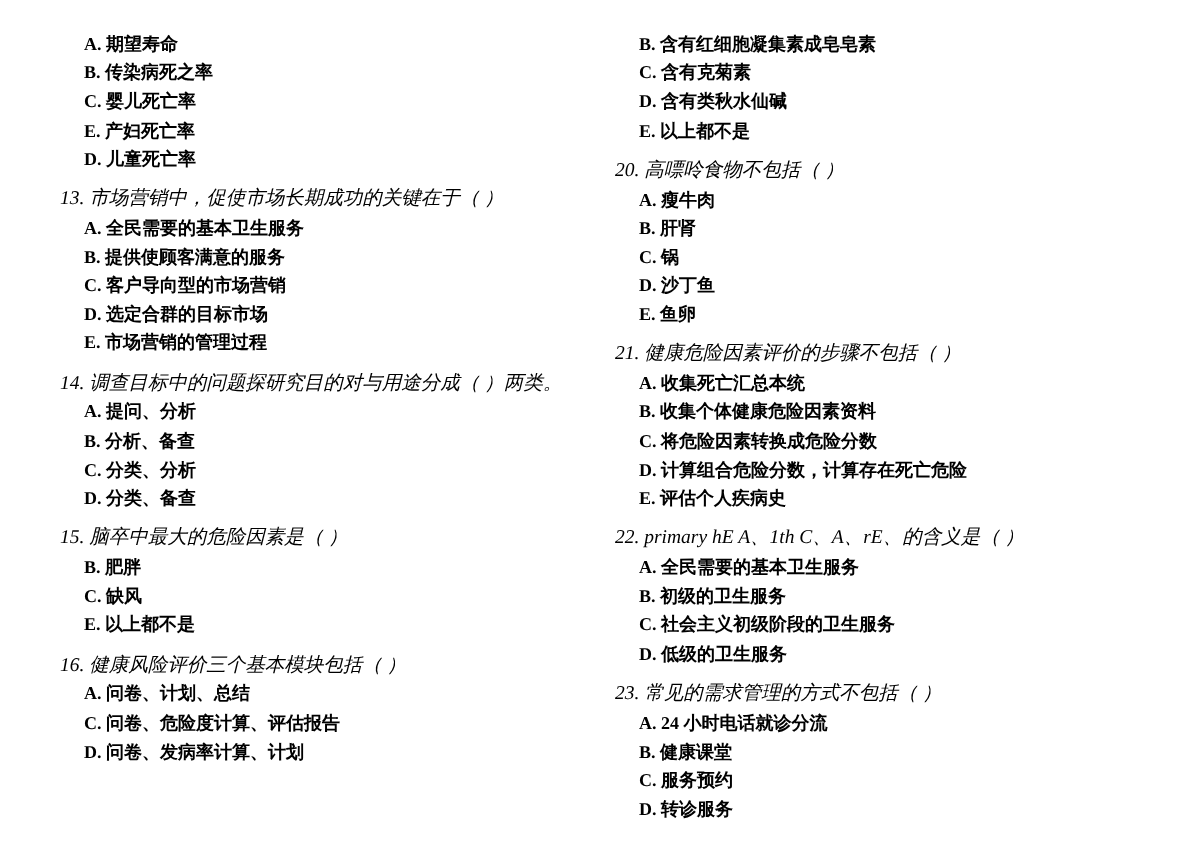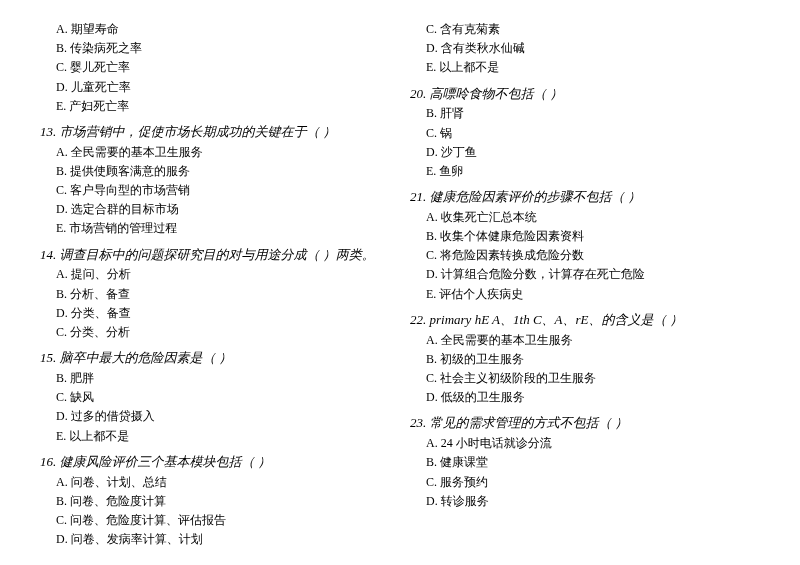--- a/index.html
+++ b/index.html
@@ -28,81 +28,82 @@
     }
     .question-title {
       font-size: 13px;
       line-height: 1.6;
       font-style: italic;
     }
     .option {
       font-size: 12px;
       line-height: 1.6;
       padding-left: 16px;
+      font-weight: bold;
     }
   </style>
 </head>
 <body>
 
 <div class="page-content">
   <div class="column">
 
     <div class="question-block">
       <div class="option">A. 期望寿命</div>
       <div class="option">B. 传染病死之率</div>
       <div class="option">C. 婴儿死亡率</div>
+      <div class="option">E. 产妇死亡率</div>
       <div class="option">D. 儿童死亡率</div>
-      <div class="option">E. 产妇死亡率</div>
     </div>
 
     <div class="question-block">
       <div class="question-title">13. 市场营销中，促使市场长期成功的关键在于（   ）</div>
       <div class="option">A. 全民需要的基本卫生服务</div>
       <div class="option">B. 提供使顾客满意的服务</div>
       <div class="option">C. 客户导向型的市场营销</div>
       <div class="option">D. 选定合群的目标市场</div>
       <div class="option">E. 市场营销的管理过程</div>
     </div>
 
     <div class="question-block">
       <div class="question-title">14. 调查目标中的问题探研究目的对与用途分成（   ）两类。</div>
       <div class="option">A. 提问、分析</div>
       <div class="option">B. 分析、备查</div>
+      <div class="option">C. 分类、分析</div>
       <div class="option">D. 分类、备查</div>
-      <div class="option">C. 分类、分析</div>
     </div>
 
     <div class="question-block">
       <div class="question-title">15. 脑卒中最大的危险因素是（   ）</div>
       <div class="option">B. 肥胖</div>
       <div class="option">C. 缺风</div>
-      <div class="option">D. 过多的借贷摄入</div>
       <div class="option">E. 以上都不是</div>
     </div>
 
     <div class="question-block">
       <div class="question-title">16. 健康风险评价三个基本模块包括（   ）</div>
       <div class="option">A. 问卷、计划、总结</div>
-      <div class="option">B. 问卷、危险度计算</div>
       <div class="option">C. 问卷、危险度计算、评估报告</div>
       <div class="option">D. 问卷、发病率计算、计划</div>
     </div>
 
   </div>
 
   <div class="column">
 
     <div class="question-block">
+      <div class="option">B. 含有红细胞凝集素成皂皂素</div>
       <div class="option">C. 含有克菊素</div>
       <div class="option">D. 含有类秋水仙碱</div>
       <div class="option">E. 以上都不是</div>
     </div>
 
     <div class="question-block">
       <div class="question-title">20. 高嘌呤食物不包括（   ）</div>
+      <div class="option">A. 瘦牛肉</div>
       <div class="option">B. 肝肾</div>
       <div class="option">C. 锅</div>
       <div class="option">D. 沙丁鱼</div>
       <div class="option">E. 鱼卵</div>
     </div>
 
     <div class="question-block">
       <div class="question-title">21. 健康危险因素评价的步骤不包括（   ）</div>
       <div class="option">A. 收集死亡汇总本统</div>
       <div class="option">B. 收集个体健康危险因素资料</div>

